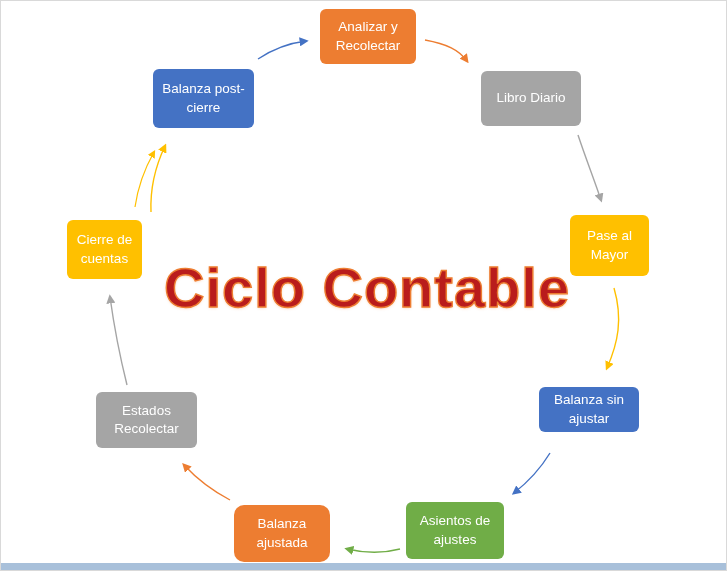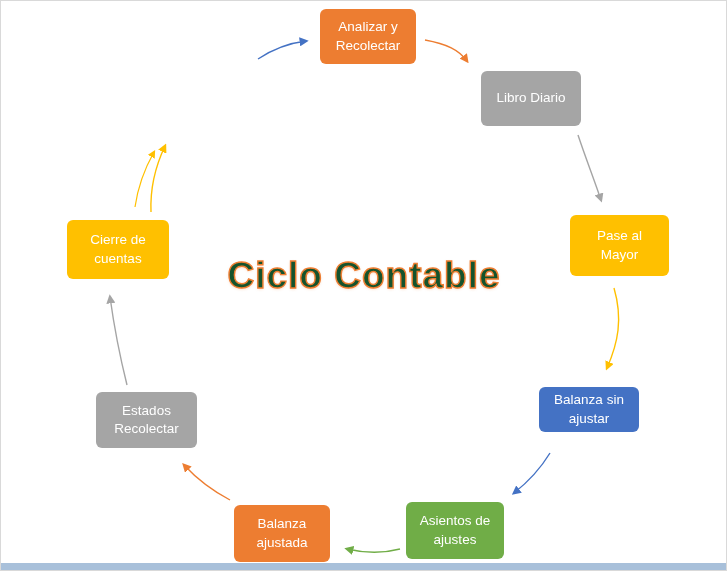--- a/index.html
+++ b/index.html
@@ -21,24 +21,24 @@
     justify-content:center;
     text-align:center;
     font-size:13.5px;
     line-height:1.35;
     padding:13px 9px;
   }
   .title {
     position:absolute;
     left:163px; top:254px; width:400px;
     text-align:center;
-    font-size:37px;
+    font-size:56px;
     font-weight:bold;
     letter-spacing:1px;
-    color:#14532d;
+    color:#b91c1c;
     -webkit-text-stroke:1.4px #ED7D31;
     text-shadow:0 1px 3px rgba(237,125,49,0.35);
     white-space:nowrap;
   }
   svg.arrows {
     position:absolute; left:0; top:0;
     pointer-events:none;
   }
   .bottom-bar {
     position:absolute;
@@ -90,28 +90,29 @@
 
     <path d="M134,206 C137,185 144,167 153,151" fill="none" stroke-width="1.2" marker-end="url(#mk-yellow)" stroke="#FFC000"></path>
   </svg>
 
   <div class="title">Ciclo Contable</div>
 
   <div class="node" style="left: 319px; top: 8px; width: 96px; height: 55px; background-color: rgb(237, 125, 49);">Analizar y Recolectar</div>
 
   <div class="node" style="left: 480px; top: 70px; width: 100px; height: 55px; background-color: rgb(165, 165, 165);">Libro Diario</div>
 
-  <div class="node" style="left: 569px; top: 214px; width: 99px; height: 61px; background-color: rgb(255, 192, 0);">Pase al Mayor</div>
+  <div class="node" style="left: 569px; top: 214px; width: 79px; height: 61px; background-color: rgb(255, 192, 0);">Pase al Mayor</div>
 
   <div class="node" style="left: 538px; top: 386px; width: 100px; height: 45px; background-color: rgb(68, 114, 196);">Balanza sin ajustar</div>
 
   <div class="node" style="left: 405px; top: 501px; width: 98px; height: 57px; background-color: rgb(112, 173, 71);">Asientos de ajustes</div>
 
-  <div class="node" style="left: 233px; top: 504px; width: 96px; height: 57px; background-color: rgb(237, 125, 49);">Balanza ajustada</div>
+  <div class="node" style="left: 233px; top: 504px; width: 96px; height: 57px; background-color: rgb(237, 125, 49); border-radius: 10px;">Balanza ajustada</div>
 
   <div class="node" style="left: 95px; top: 391px; width: 101px; height: 56px; background-color: rgb(165, 165, 165);">Estados Recolectar</div>
 
-  <div class="node" style="left: 66px; top: 219px; width: 102px; height: 59px; background-color: rgb(255, 192, 0);">Cierre de cuentas</div>
+  <div class="node" style="left: 66px; top: 219px; width: 75px; height: 59px; background-color: rgb(255, 192, 0);">Cierre de cuentas</div>
 
+  <div class="node" style="left: 152px; top: 68px; width: 101px; height: 59px; background-color: rgb(68, 114, 196);">Balanza post-cierre</div>
 
   <div class="bottom-bar" style="background-color: rgb(168, 192, 218);"></div>
 
 </div>
 
 </body></html>

